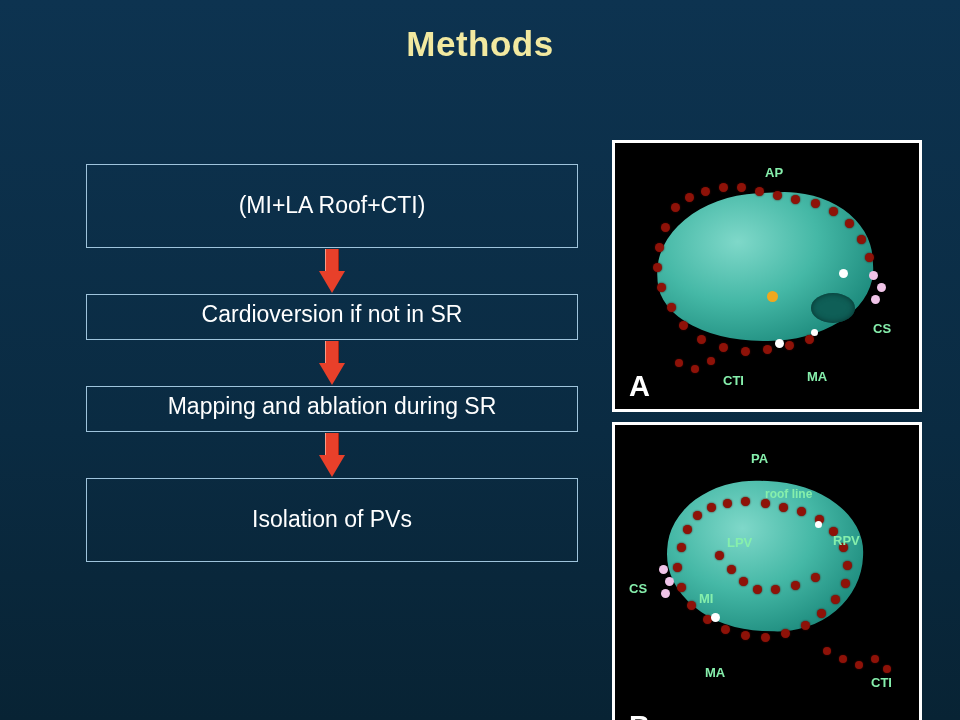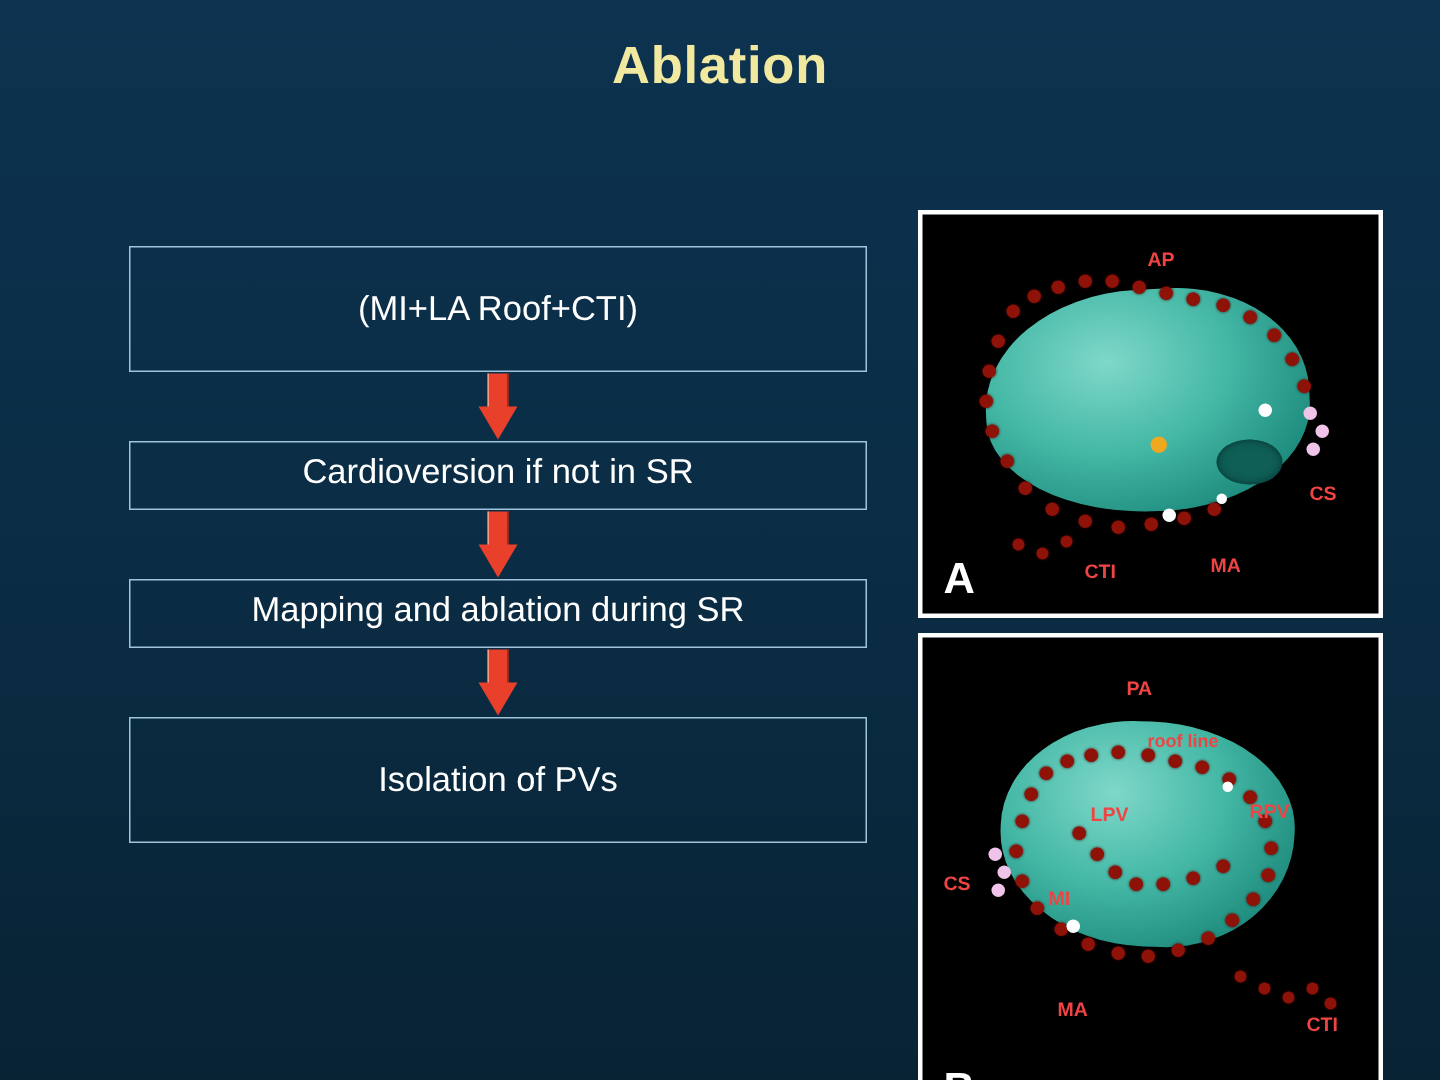--- a/index.html
+++ b/index.html
@@ -110,21 +110,21 @@
   .panel-label {
     position: absolute;
     color: #ffffff;
     font-size: 29px;
     font-weight: bold;
     left: 14px;
     bottom: 6px;
   }
   .lbl {
     position: absolute;
-    color: #ef4444;
+    color: #86efac;
     font-size: 13px;
     font-weight: bold;
     white-space: nowrap;
   }
   .lbl.small { font-size: 12px; }
 
   .atrium {
     position: absolute;
     background: radial-gradient(ellipse at 38% 32%, #7fd8c9 0%, #45b8a6 42%, #1f8d7f 78%, #12675d 100%);
   }
@@ -152,21 +152,21 @@
   .dot.white { background: #ffffff; }
   .dot.pink { background: #f0c4e8; }
   .dot.orange { background: #f0a81e; }
 </style>
 </head>
 <body>
 
 <div class="slide">
 
   <div class="title-block">
-    <div class="title-main">Ablation</div>
+    <div class="title-main">Methods</div>
   </div>
 
   <div class="flow">
 
     <div class="flow-box two-line">
       <div>(MI+LA Roof+CTI)</div>
     </div>
 
     <div class="arrow-wrap">
       <div class="arrow">

